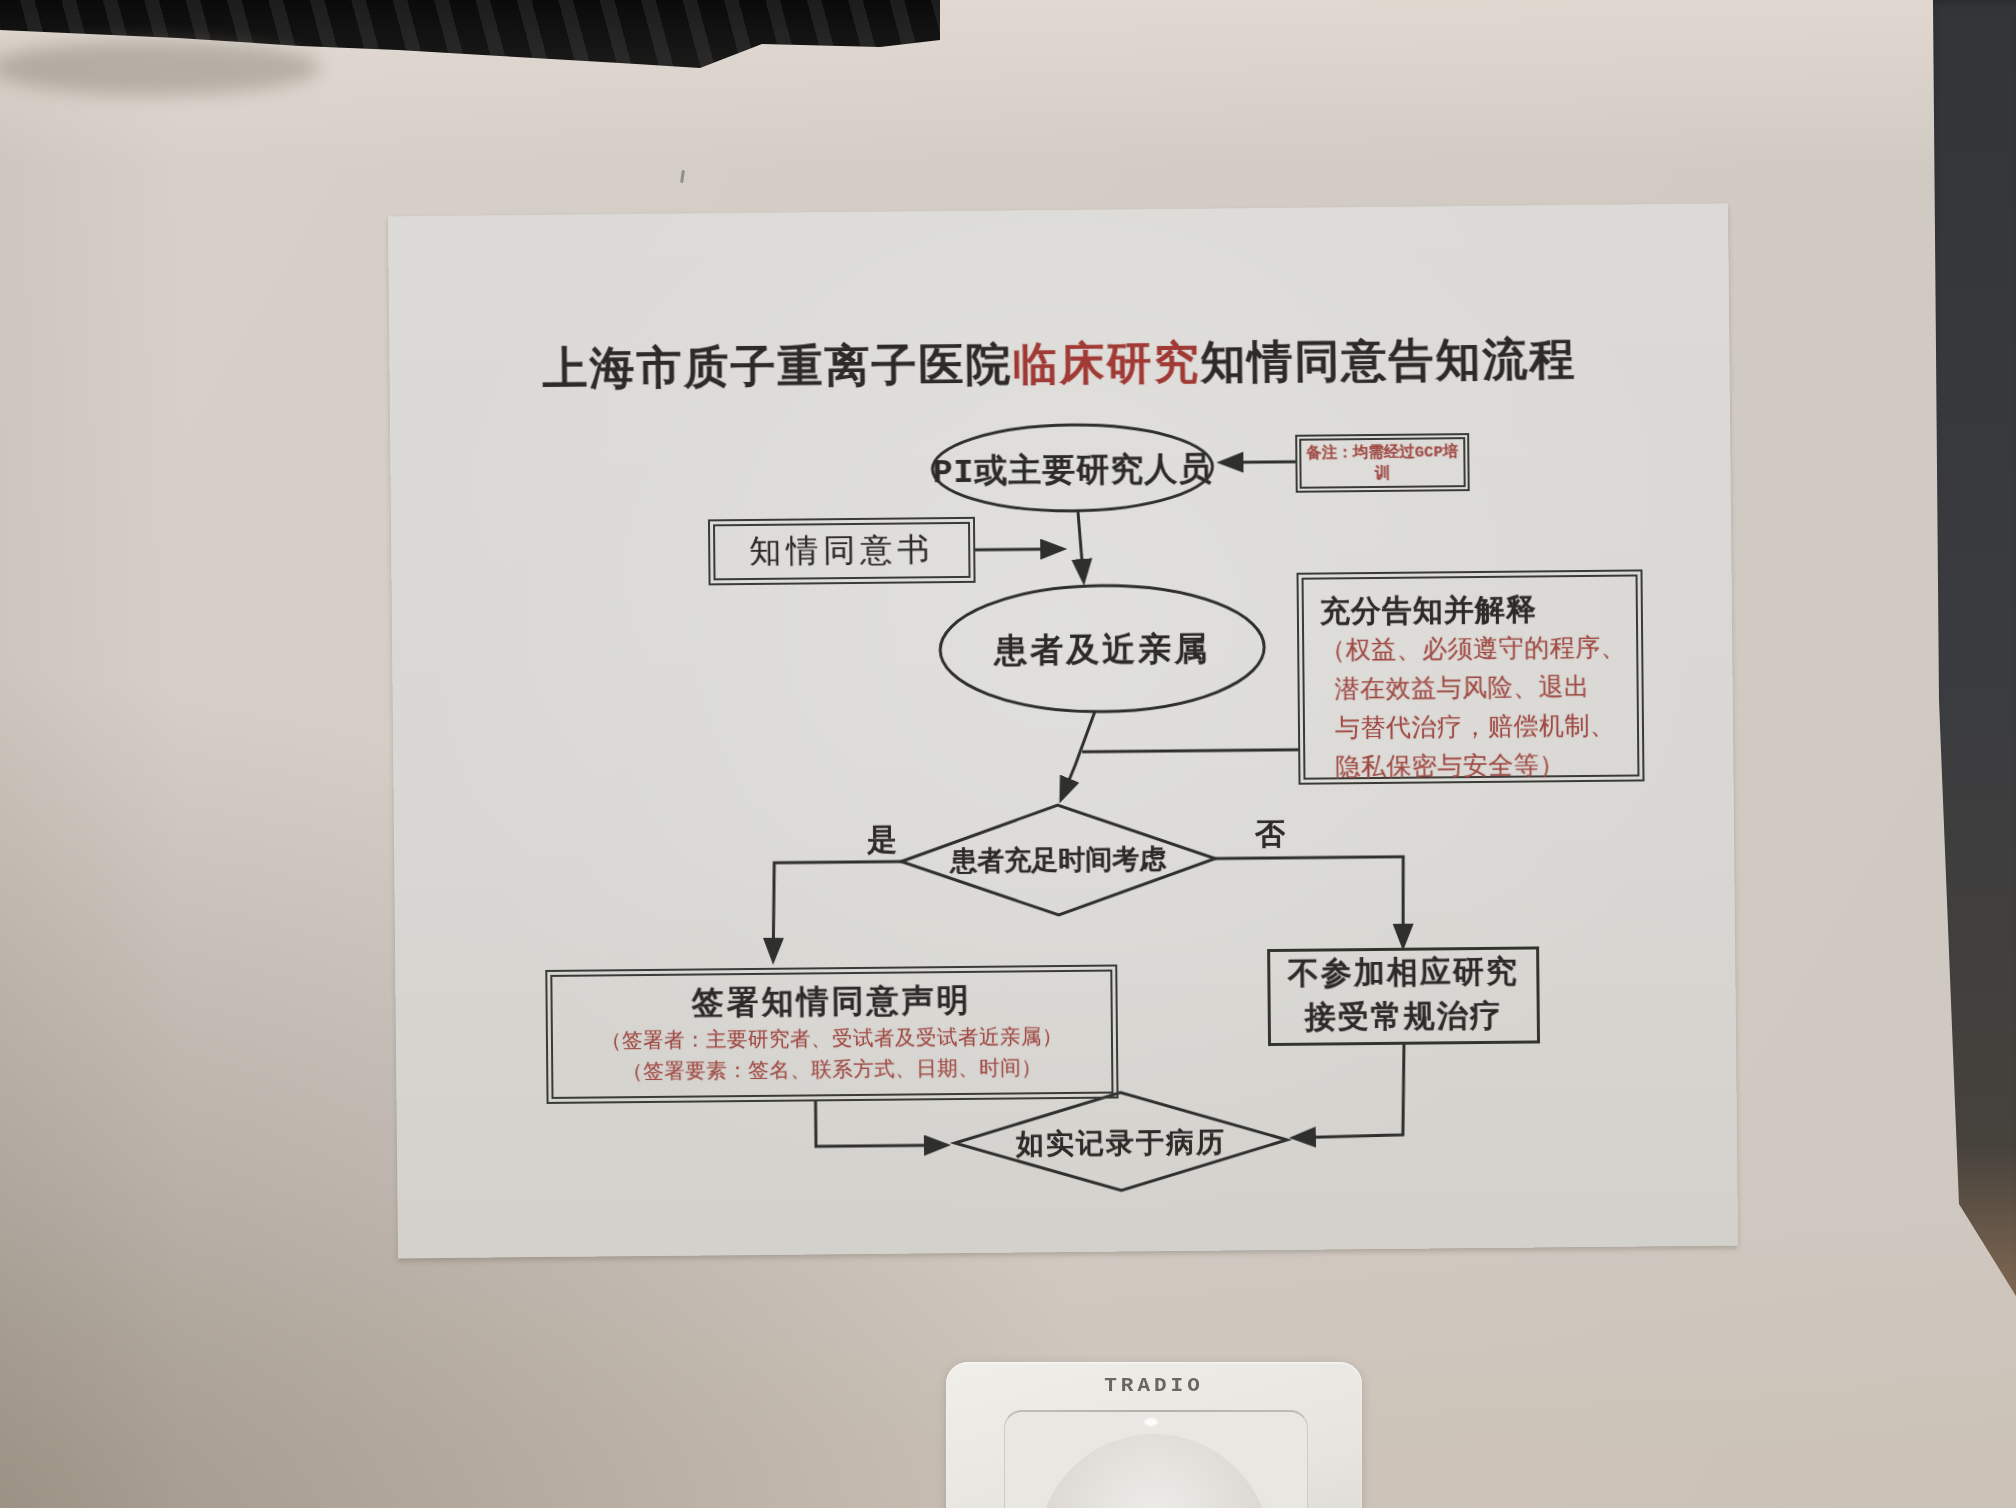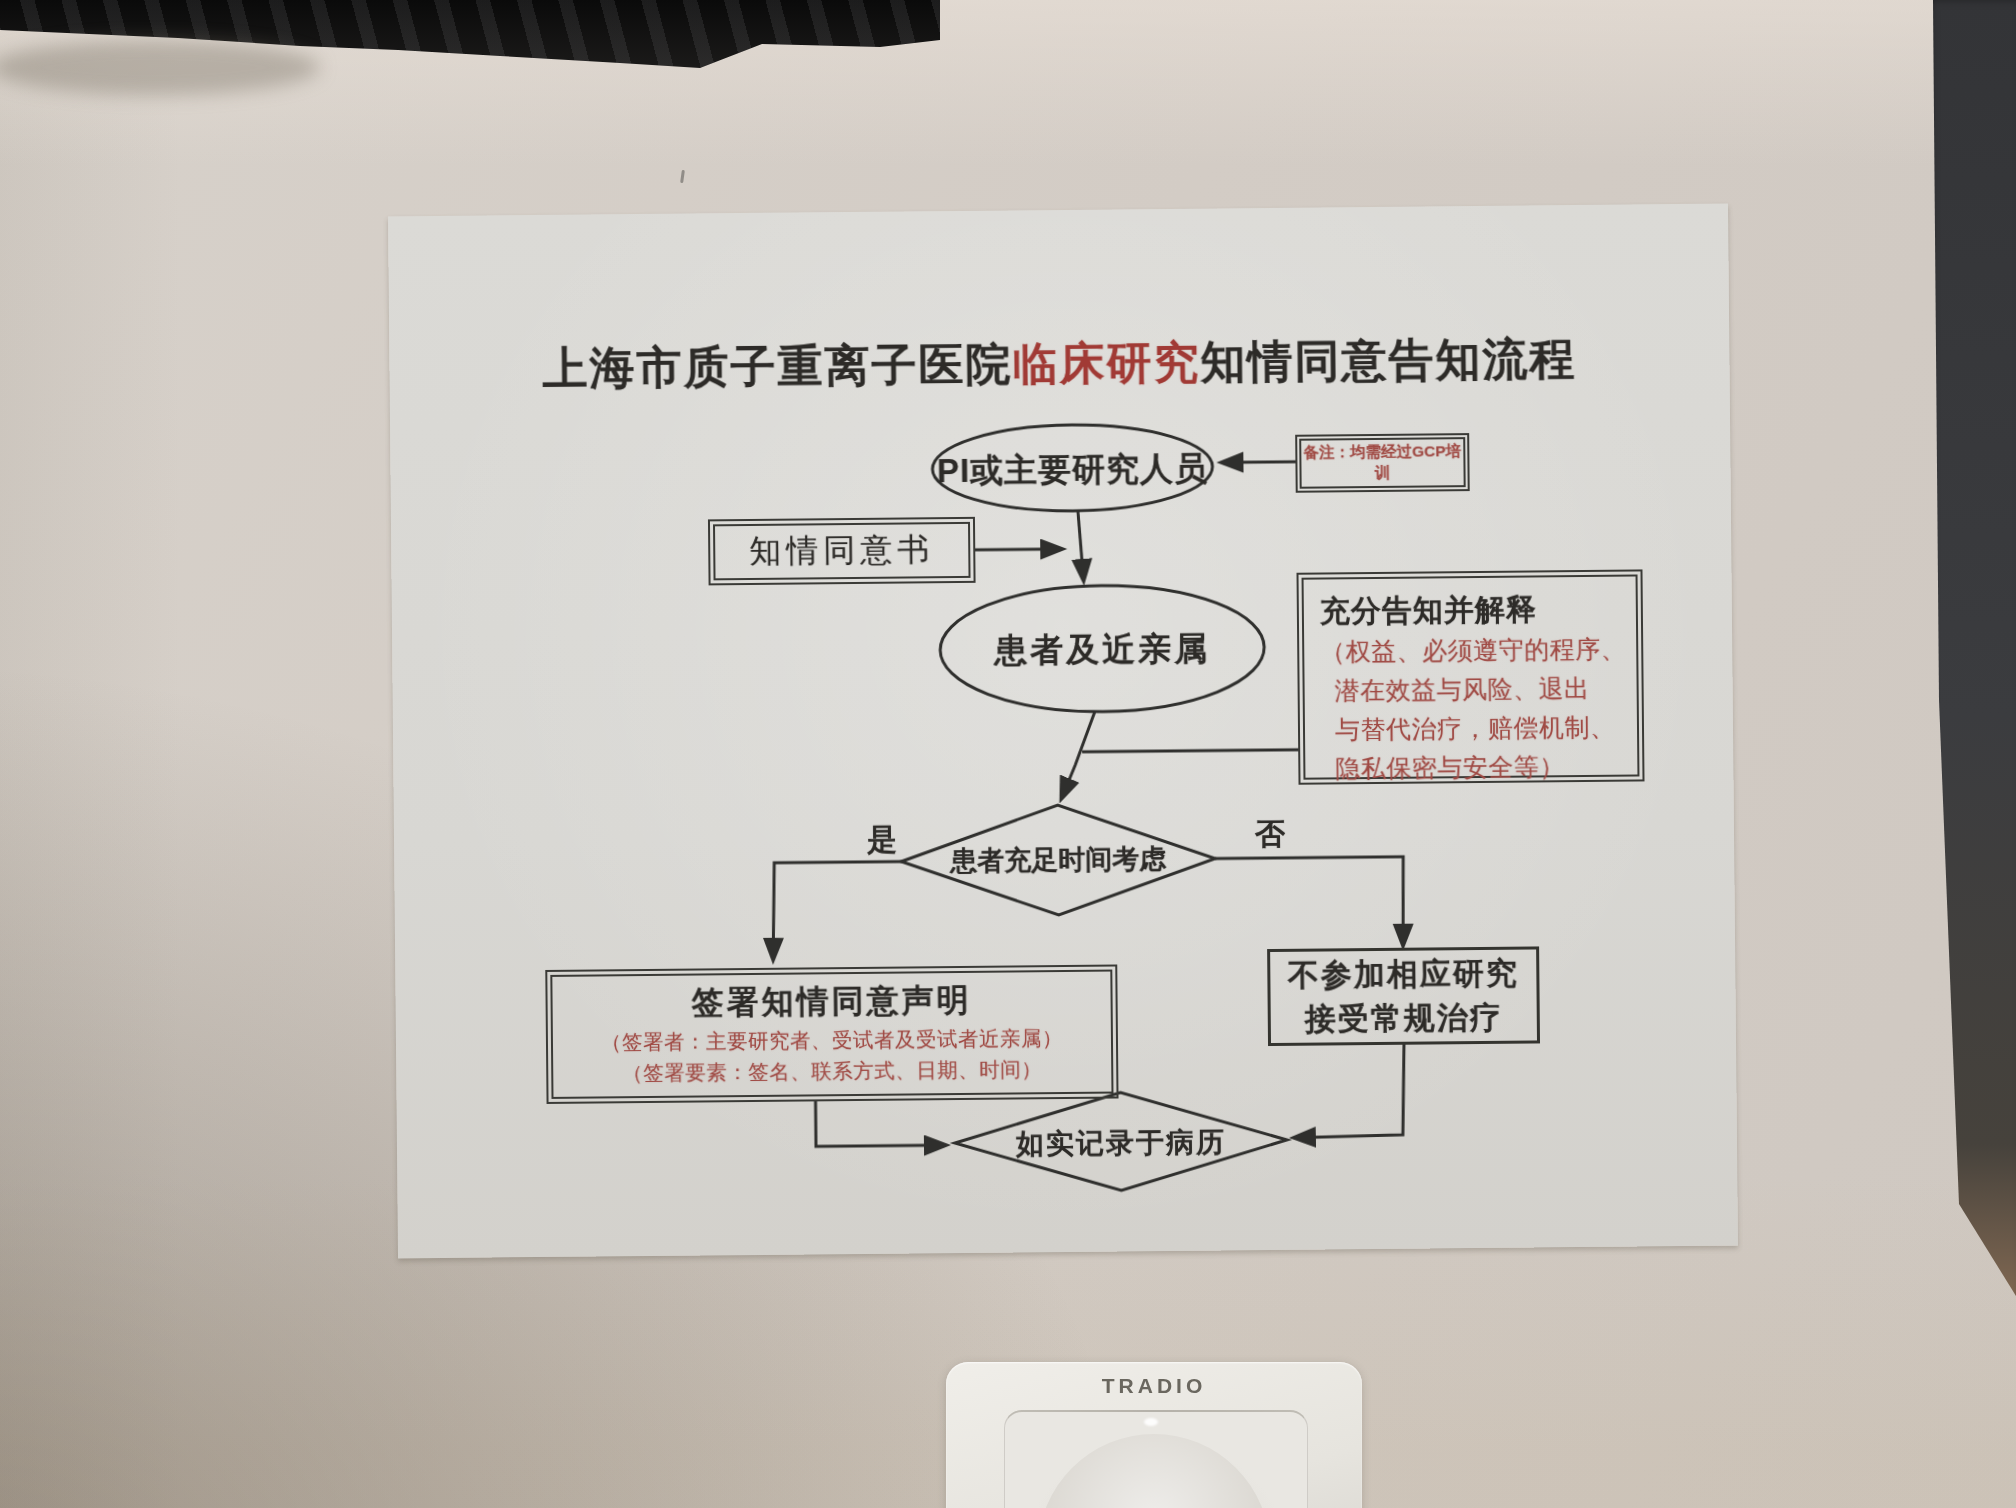--- a/index.html
+++ b/index.html
@@ -4,21 +4,21 @@
 <style>
   html,body{margin:0;padding:0;background:#222;}
   #scene{
     position:relative;width:2016px;height:1508px;overflow:hidden;
     background:
       radial-gradient(ellipse at -6% 108%, rgba(70,58,42,.40), rgba(70,58,42,0) 42%),
       linear-gradient(180deg, rgba(236,227,218,.55) 0%, rgba(236,227,218,0) 11%),
       linear-gradient(90deg, rgba(120,110,95,.10) 0%, rgba(120,110,95,0) 9%),
       linear-gradient(180deg, rgba(0,0,0,0) 78%, rgba(186,165,132,.16) 96%),
       linear-gradient(120deg,#d7d1ca 0%,#d3ccc5 45%,#cfc8c1 100%);
-    font-family:Liberation Sans, sans-serif;
+    font-family:Liberation Mono, monospace;
   }
   .abs{position:absolute;}
 
   
   #top-dark{
     left:0;top:0;width:940px;height:80px;
     background:
       repeating-linear-gradient(75deg, rgba(190,190,195,.10) 0 14px, rgba(0,0,0,0) 14px 40px),
       linear-gradient(180deg,#0a0a0a,#1e1d1c);
     clip-path:polygon(0 0,940px 0,940px 40px,880px 47px,762px 44px,700px 68px,620px 63px,500px 56px,398px 50px,300px 46px,178px 38px,0 30px);

